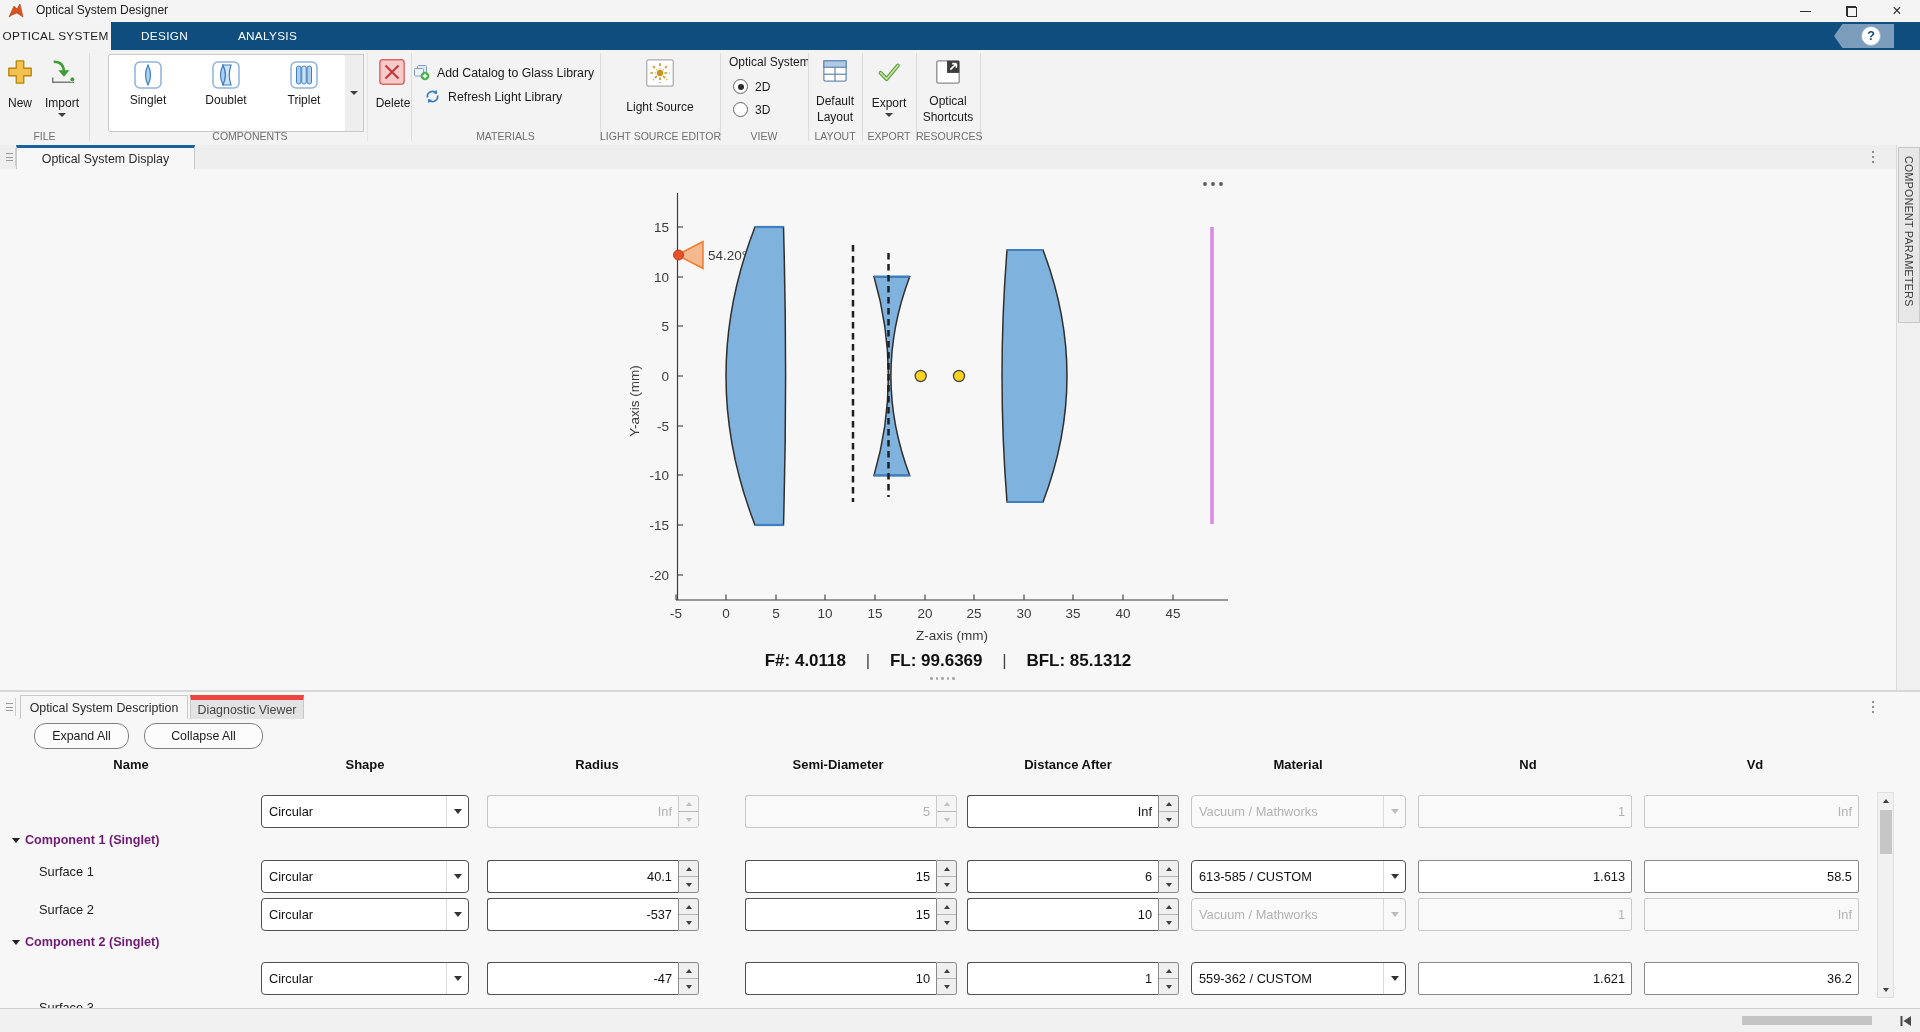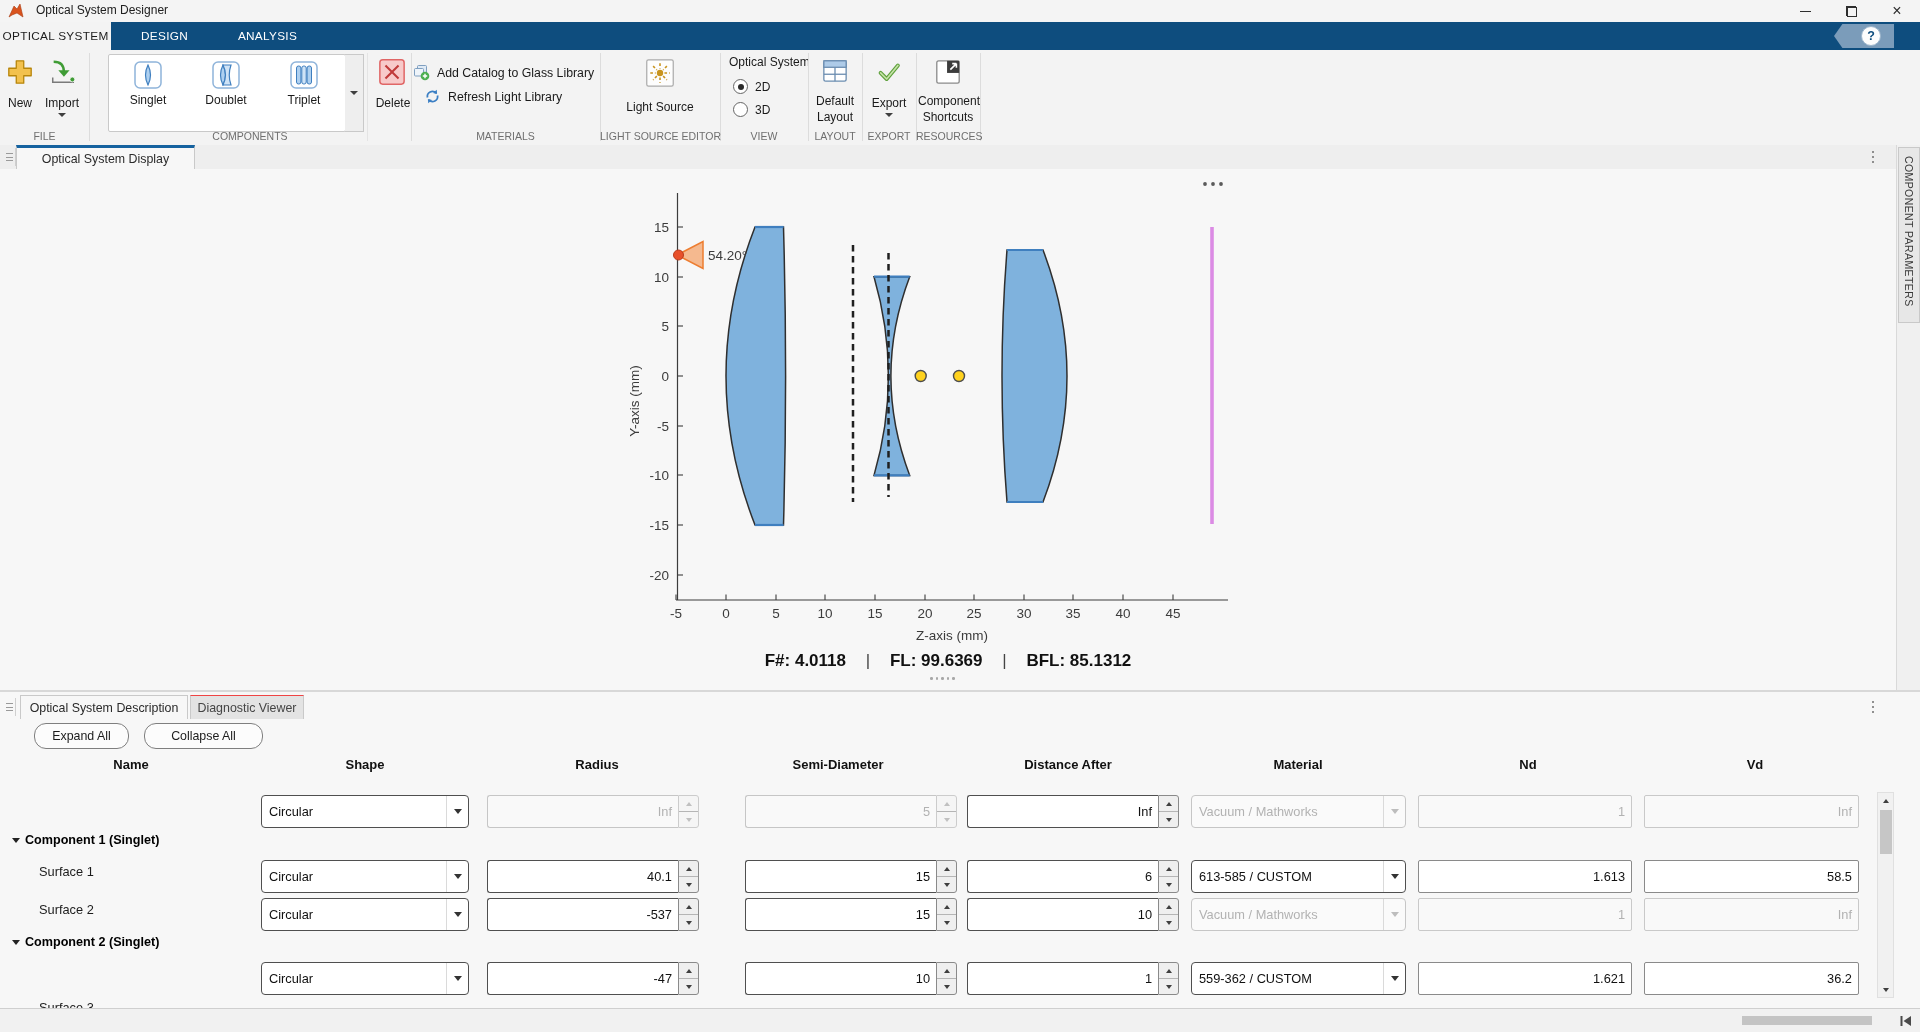--- a/index.html
+++ b/index.html
@@ -46,21 +46,21 @@
 
   .radio{width:13px;height:13px;border-radius:50%;border:1.2px solid #666;background:#fff;display:inline-flex;align-items:center;justify-content:center;}
   .radio .dot{width:6px;height:6px;border-radius:50%;background:#2a2a2a;}
   .radiorow{position:absolute;display:flex;align-items:center;gap:7px;font-size:12px;}
 
   
   .doctabrow{position:absolute;left:0;width:1896px;height:24px;background:#eeeeee;}
   .doctab{position:absolute;top:0;height:24px;display:flex;align-items:center;justify-content:center;
           font-size:12.4px;color:#2b2b2b;background:#f7f7f7;border:1px solid #c9c9c9;border-bottom:none;box-sizing:border-box;}
   .doctab.bluetop{border-top:3px solid #15629f;}
-  .doctab.inactive{background:#e3e3e3;color:#454545;border-top:1px solid #ef4444;}
+  .doctab.inactive{background:#e3e3e3;color:#454545;border-top:5px solid #ef4444;}
   .grip{position:absolute;left:3px;top:3px;width:12px;height:18px;border-right:1px solid #cfcfcf;display:flex;flex-direction:column;justify-content:center;gap:2.5px;align-items:center;}
   .grip i{display:block;width:7px;height:0;border-top:1px solid #9a9a9a;}
   .kebab{position:absolute;width:14px;height:18px;display:flex;flex-direction:column;align-items:center;justify-content:center;gap:2.5px;}
   .kebab i{width:2.6px;height:2.6px;border-radius:50%;background:#6e6e6e;display:block;}
 
   
   .plotpanel{position:absolute;left:0;top:169px;width:1896px;height:521px;background:#f7f7f7;}
   .plot-svg text{font-family:"Liberation Sans",sans-serif;font-size:13.5px;fill:#3c3c3c;}
   .metricsbar{position:absolute;left:0;top:482px;width:1896px;text-align:center;font-size:17px;font-weight:bold;color:#111;}
   .metricsbar .sep{font-weight:400;color:#444;margin:0 15px;}
@@ -72,21 +72,21 @@
   .sidetab{position:absolute;left:1px;top:2px;width:22px;height:176px;background:#e7e7e7;border:1px solid #c9c9c9;box-sizing:border-box;
            writing-mode:vertical-rl;font-size:10.5px;letter-spacing:.4px;color:#3a3a3a;display:flex;align-items:center;padding-top:8px;}
 
   
   .descpanel{position:absolute;left:0;top:690px;width:1920px;height:318px;background:#f7f7f7;border-top:2px solid #d8d8d8;box-sizing:border-box;}
   .pillbtn{position:absolute;height:24px;border:1px solid #7f7f7f;border-radius:12px;background:#fcfcfc;
            display:flex;align-items:center;justify-content:center;font-size:12.4px;color:#1c1c1c;}
   .thead{position:absolute;transform:translateX(-50%);font-size:13px;font-weight:bold;color:#111;white-space:nowrap;}
 
   .rowname{position:absolute;left:39px;font-size:12.8px;color:#1c1c1c;white-space:nowrap;}
-  .comprow{position:absolute;left:12px;display:flex;align-items:center;gap:5px;font-size:12.6px;font-weight:bold;color:#000000;}
+  .comprow{position:absolute;left:12px;display:flex;align-items:center;gap:5px;font-size:12.6px;font-weight:bold;color:#701a75;}
   .ctri{width:0;height:0;border-left:4px solid transparent;border-right:4px solid transparent;border-top:5px solid #222;display:inline-block;}
 
   .cell{position:absolute;height:33px;box-sizing:border-box;}
   .dd{background:#fff;border:1px solid #4f4f4f;border-radius:4px;display:flex;align-items:center;padding-left:7px;font-size:12.8px;color:#111;}
   .ddbtn{position:absolute;right:0;top:0;bottom:0;width:21px;border-left:1px solid #dadada;display:flex;align-items:center;justify-content:center;}
   .tri-d{width:0;height:0;border-left:4px solid transparent;border-right:4px solid transparent;border-top:5px solid #333;}
   .dd.dis{border-color:#c6c6c6;color:#b2b2b2;background:#fafafa;}
   .dd.dis .tri-d{border-top-color:#bdbdbd;}
 
   .numcell{display:flex;}
@@ -303,21 +303,21 @@
   </div>
   <div class="rdivider" style="left:916px;"></div>
   <div class="seclabel" style="left:862px;width:54px;">EXPORT</div>
 
   <div class="abs" style="left:918px;top:6px;width:60px;text-align:center;">
     <svg class="abs" style="left:16px;top:2px;" width="28" height="28" viewBox="0 0 30 30">
       <rect x="3" y="3" width="24" height="24" rx="2" fill="#ffffff" stroke="#8a8a8a" stroke-width="1.4"></rect>
       <rect x="14" y="3" width="13" height="13" fill="#3c3c3c"></rect>
       <path d="M17.5 12.5 L24 6 M24 6 h-4.5 M24 6 v4.5" stroke="#ffffff" stroke-width="1.7" fill="none"></path>
     </svg>
-    <div class="rbtn-label abs" style="left:0;top:38px;width:60px;">Component</div>
+    <div class="rbtn-label abs" style="left:0;top:38px;width:60px;">Optical</div>
     <div class="rbtn-label abs" style="left:0;top:54px;width:60px;">Shortcuts</div>
   </div>
   <div class="rdivider" style="left:980px;"></div>
   <div class="seclabel" style="left:916px;width:64px;">RESOURCES</div>
 </div>
 
 <div class="doctabrow" style="top:145px;">
   <div class="grip">
       <i></i>
       <i></i>

